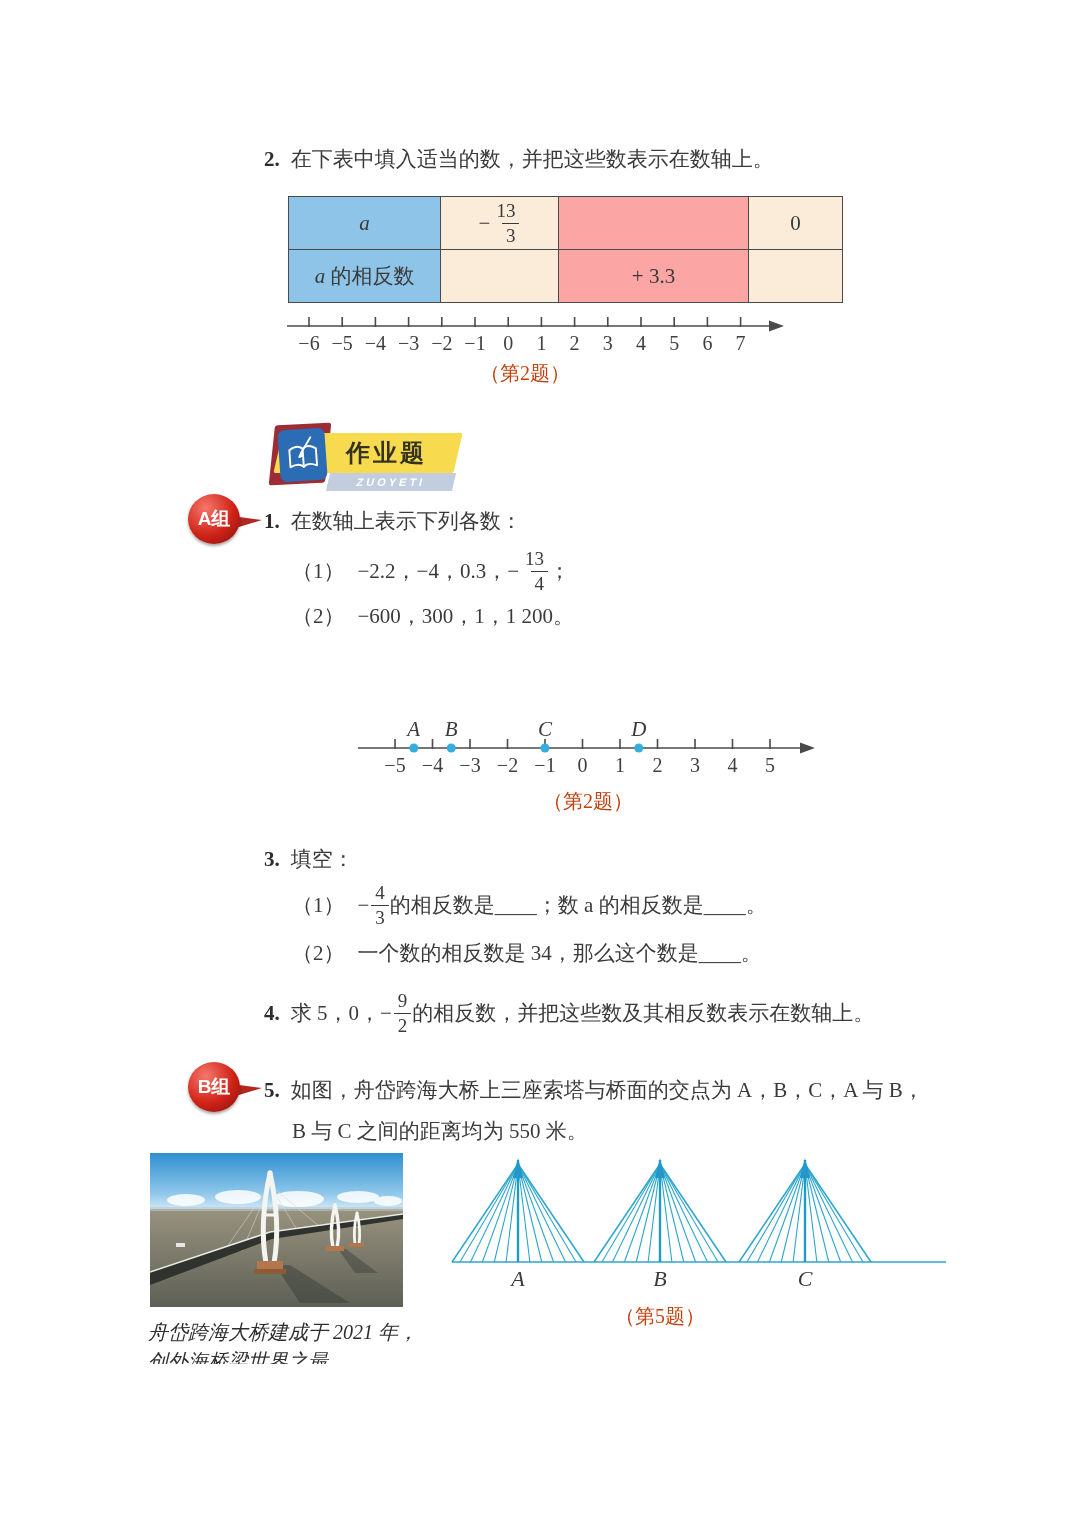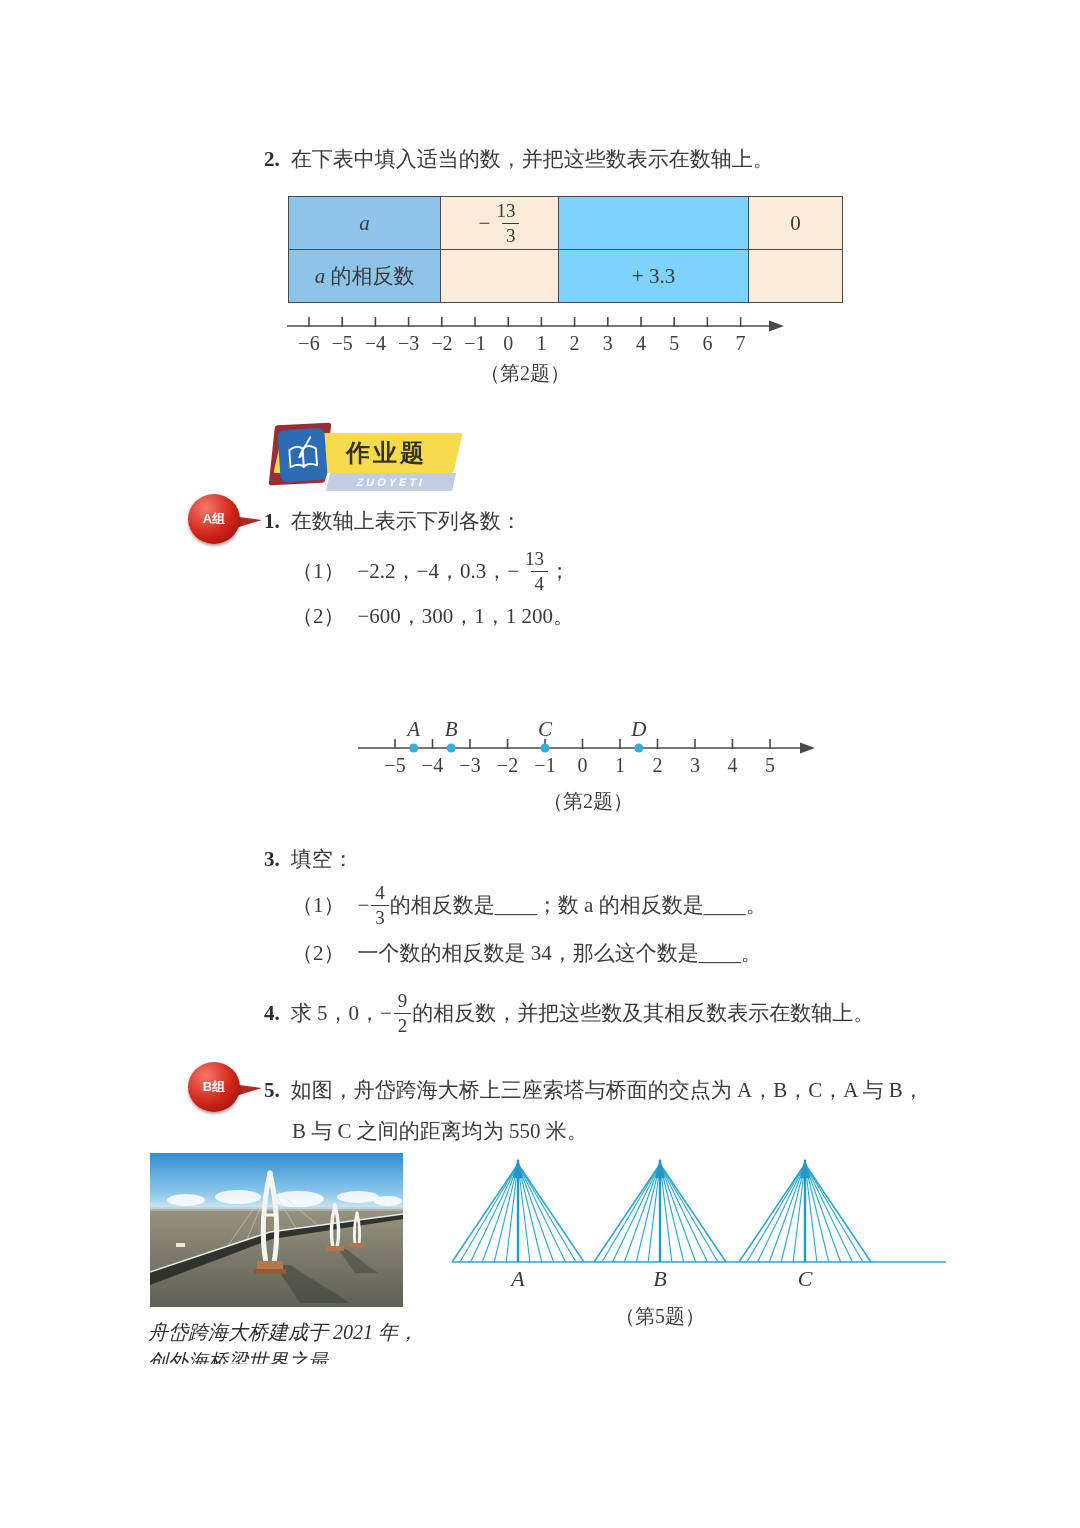--- a/index.html
+++ b/index.html
@@ -15,22 +15,22 @@
   .frac .num{padding:0 4px 0;}
   .frac .den{border-top:1.5px solid currentColor;margin-top:3px;padding:2px 4px 0;}
   .sign{margin-right:1px;}
   .var{font-style:italic;}
   
   .fill-table{border-collapse:collapse;table-layout:fixed;}
   .fill-table td{border:1.6px solid #4a4a4a;text-align:center;vertical-align:middle;
                  height:50px;font-size:21px;}
   .cell-blue{background:var(--table-blue,#8ec4e8);}
   .cell-peach{background:var(--table-peach,#faecd9);}
-  .cell-white{background:#7dd3fc;}
-  .caption{font-size:20px;text-align:center;color:#404040;}
+  .cell-white{background:#fca5a5;}
+  .caption{font-size:20px;text-align:center;color:#c2410c;}
   
   .nl-label{font-family:"Liberation Serif","DejaVu Serif",serif;font-size:20px;fill:#3f3f3f;}
   .nl-point{font-family:"Liberation Serif","DejaVu Serif",serif;font-size:21px;font-style:italic;fill:#3a3a3a;}
   .tower-label{font-family:"Liberation Serif","DejaVu Serif",serif;font-size:22px;font-style:italic;fill:#3a3a3a;}
   
   .sec-header{width:210px;height:72px;}
   .sec-red{position:absolute;left:10px;top:0px;width:56px;height:60px;
            background:var(--accent-dark-red,#9c2d35);transform:skewX(-9deg) rotate(-3deg);border-radius:3px;}
   .sec-yellow{position:absolute;left:16px;top:9px;width:180px;height:40px;
               background:var(--banner-yellow,#f8da4e);transform:skewX(-13deg);border-radius:2px;}
@@ -43,21 +43,21 @@
             background:var(--icon-blue,#2c6cb4);transform:rotate(-4deg);
             display:flex;align-items:center;justify-content:center;}
   .sec-title{position:absolute;left:84px;top:13px;font-family:"Liberation Sans","DejaVu Sans",sans-serif;
              font-size:24px;font-weight:bold;color:#34331f;letter-spacing:3px;}
   
   .badge{width:80px;height:52px;}
   .badge .ball{position:absolute;left:0;top:0;width:52px;height:50px;border-radius:50%;
         background:radial-gradient(circle at 34% 28%,#f6776b 0%,var(--badge-red,#d02318) 55%,#8d100b 95%);
         display:flex;align-items:center;justify-content:center;z-index:2;
         box-shadow:0 2px 3px rgba(0,0,0,.35);}
-  .badge .ball span{font-family:"Liberation Sans","DejaVu Sans",sans-serif;font-size:13px;
+  .badge .ball span{font-family:"Liberation Sans","DejaVu Sans",sans-serif;font-size:19px;
         font-weight:bold;color:#fff;text-align:right;}
   .badge::after{content:"";position:absolute;left:44px;top:21px;width:0;height:0;
         border-top:6px solid transparent;border-bottom:7px solid transparent;
         border-left:30px solid #b3271e;transform:rotate(-4deg);}
   .blank{letter-spacing:0;}
   .photo-cap{font-size:20px;font-style:italic;line-height:29px;color:#2e2e2e;}
   .footer{display:flex;align-items:baseline;font-family:"Liberation Sans","DejaVu Sans",sans-serif;color:#1e1e1e;}
   .footer .f-ch{font-size:19px;font-weight:bold;margin-right:24px;}
   .footer .f-ti{font-size:19px;margin-right:18px;font-style:italic;}
   .footer .f-pg{font-size:22px;font-weight:bold;font-style:italic;}

